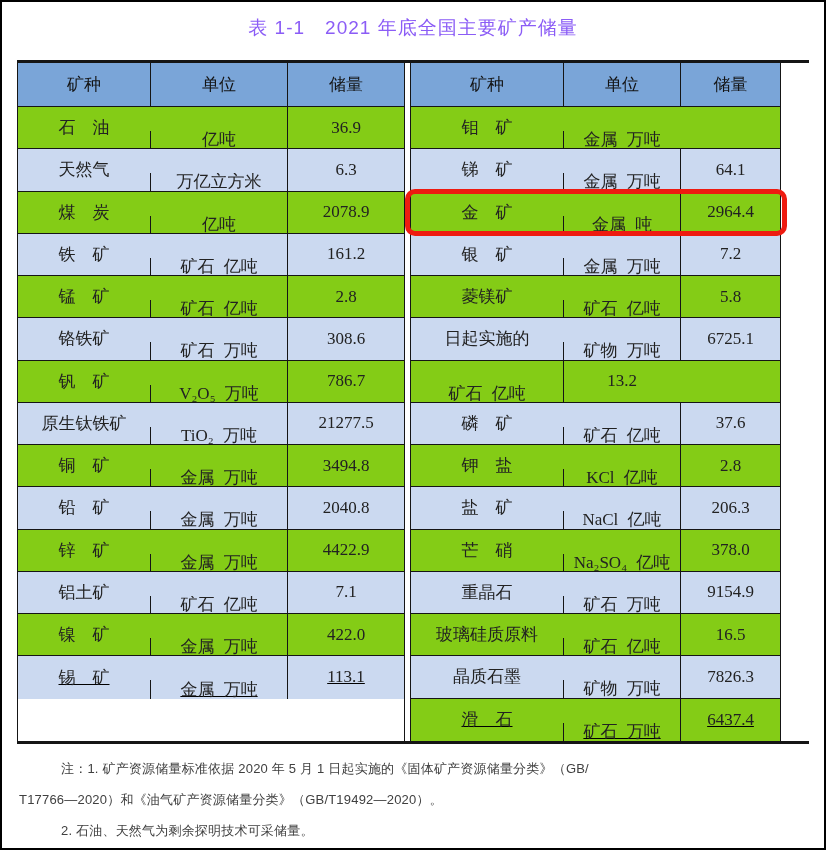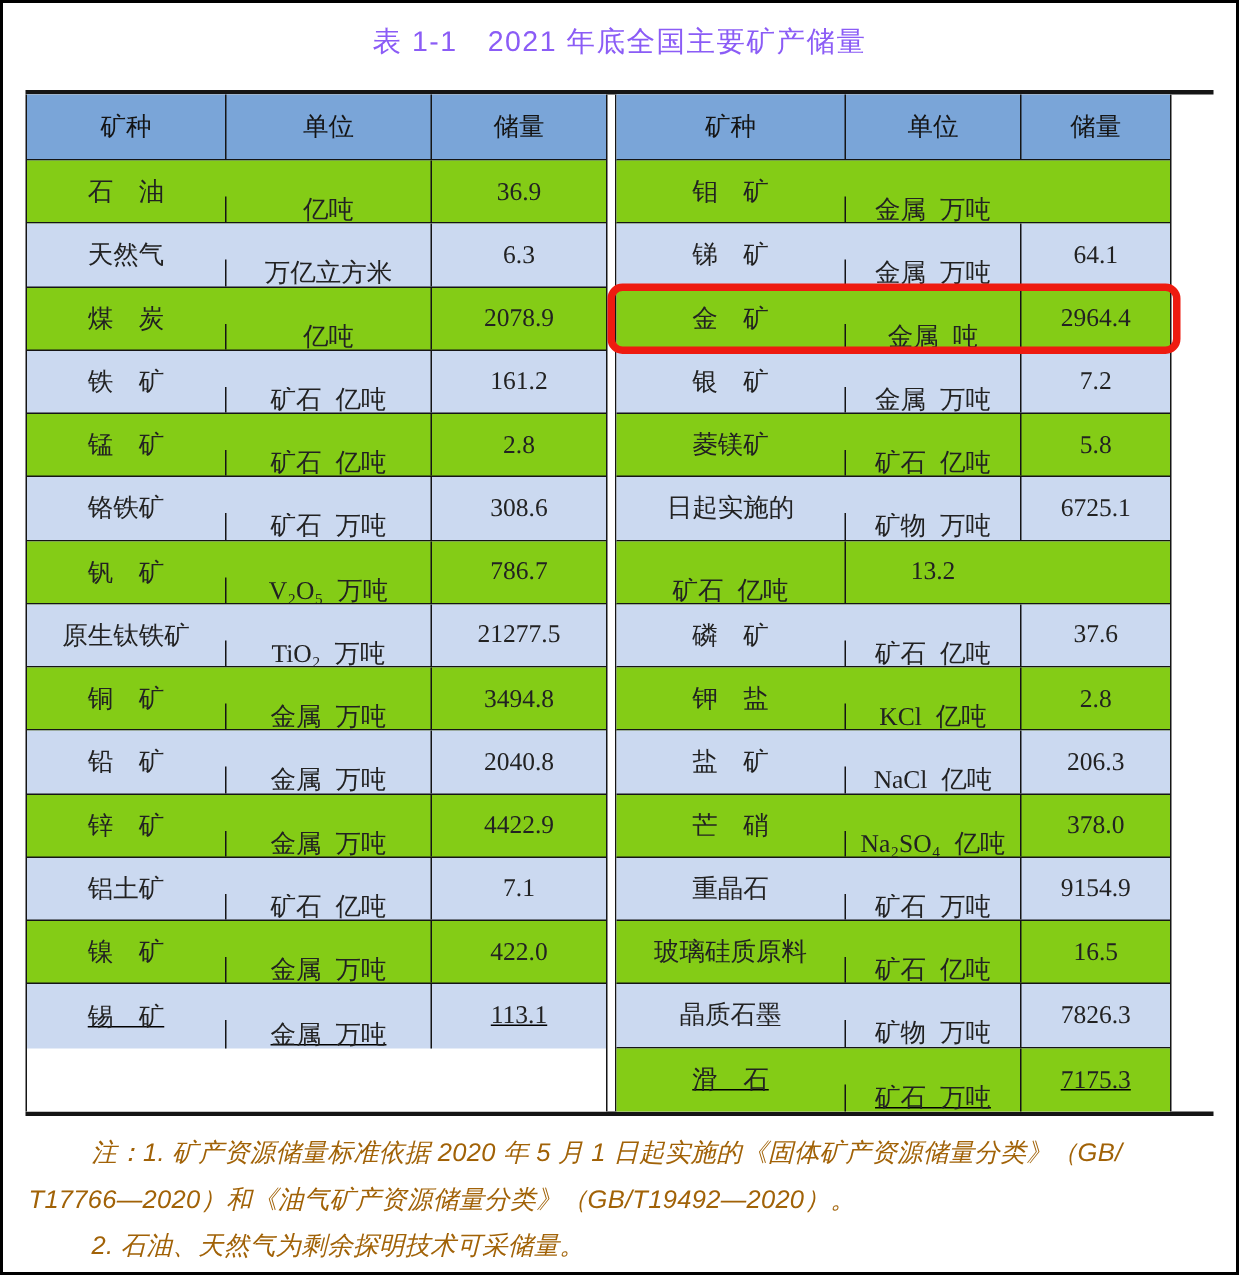--- a/index.html
+++ b/index.html
@@ -66,25 +66,24 @@
     position: absolute;
     top: -3px; bottom: -3px; left: -6px; right: -7px;
     border: 5px solid var(--highlight, #ee1b10);
     border-radius: 10px;
     z-index: 5;
     pointer-events: none;
   }
   .notes {
     margin: 9px 16px 0 17px;
     font-family: "Liberation Sans", sans-serif;
-    font-size: 17px;
+    font-size: 13px;
     line-height: 31px;
-    color: #a16207;
+    color: #404040;
     letter-spacing: 0.2px;
-    font-style: italic;
   }
   .note-line.indent { padding-left: 42px; }
 </style>
 </head>
 <body>
 
 <div class="page">
 
   <div class="title">表 1-1　2021 年底全国主要矿产储量</div>
 
@@ -242,21 +241,21 @@
             <div class="cell">16.5</div>
           </div>
           <div class="row">
             <div class="cell">晶质石墨</div>
             <div class="cell unit">矿物 万吨</div>
             <div class="cell">7826.3</div>
           </div>
           <div class="row">
             <div class="cell">滑　石</div>
             <div class="cell unit">矿石 万吨</div>
-            <div class="cell">7175.3</div>
+            <div class="cell">6437.4</div>
           </div>
         </div>
     </div>
 
   </div>
 
   <div class="notes">
     <div class="note-line indent">注：1. 矿产资源储量标准依据 2020 年 5 月 1 日起实施的《固体矿产资源储量分类》（GB/</div>
     <div class="note-line">T17766—2020）和《油气矿产资源储量分类》（GB/T19492—2020）。</div>
     <div class="note-line indent">2. 石油、天然气为剩余探明技术可采储量。</div>

